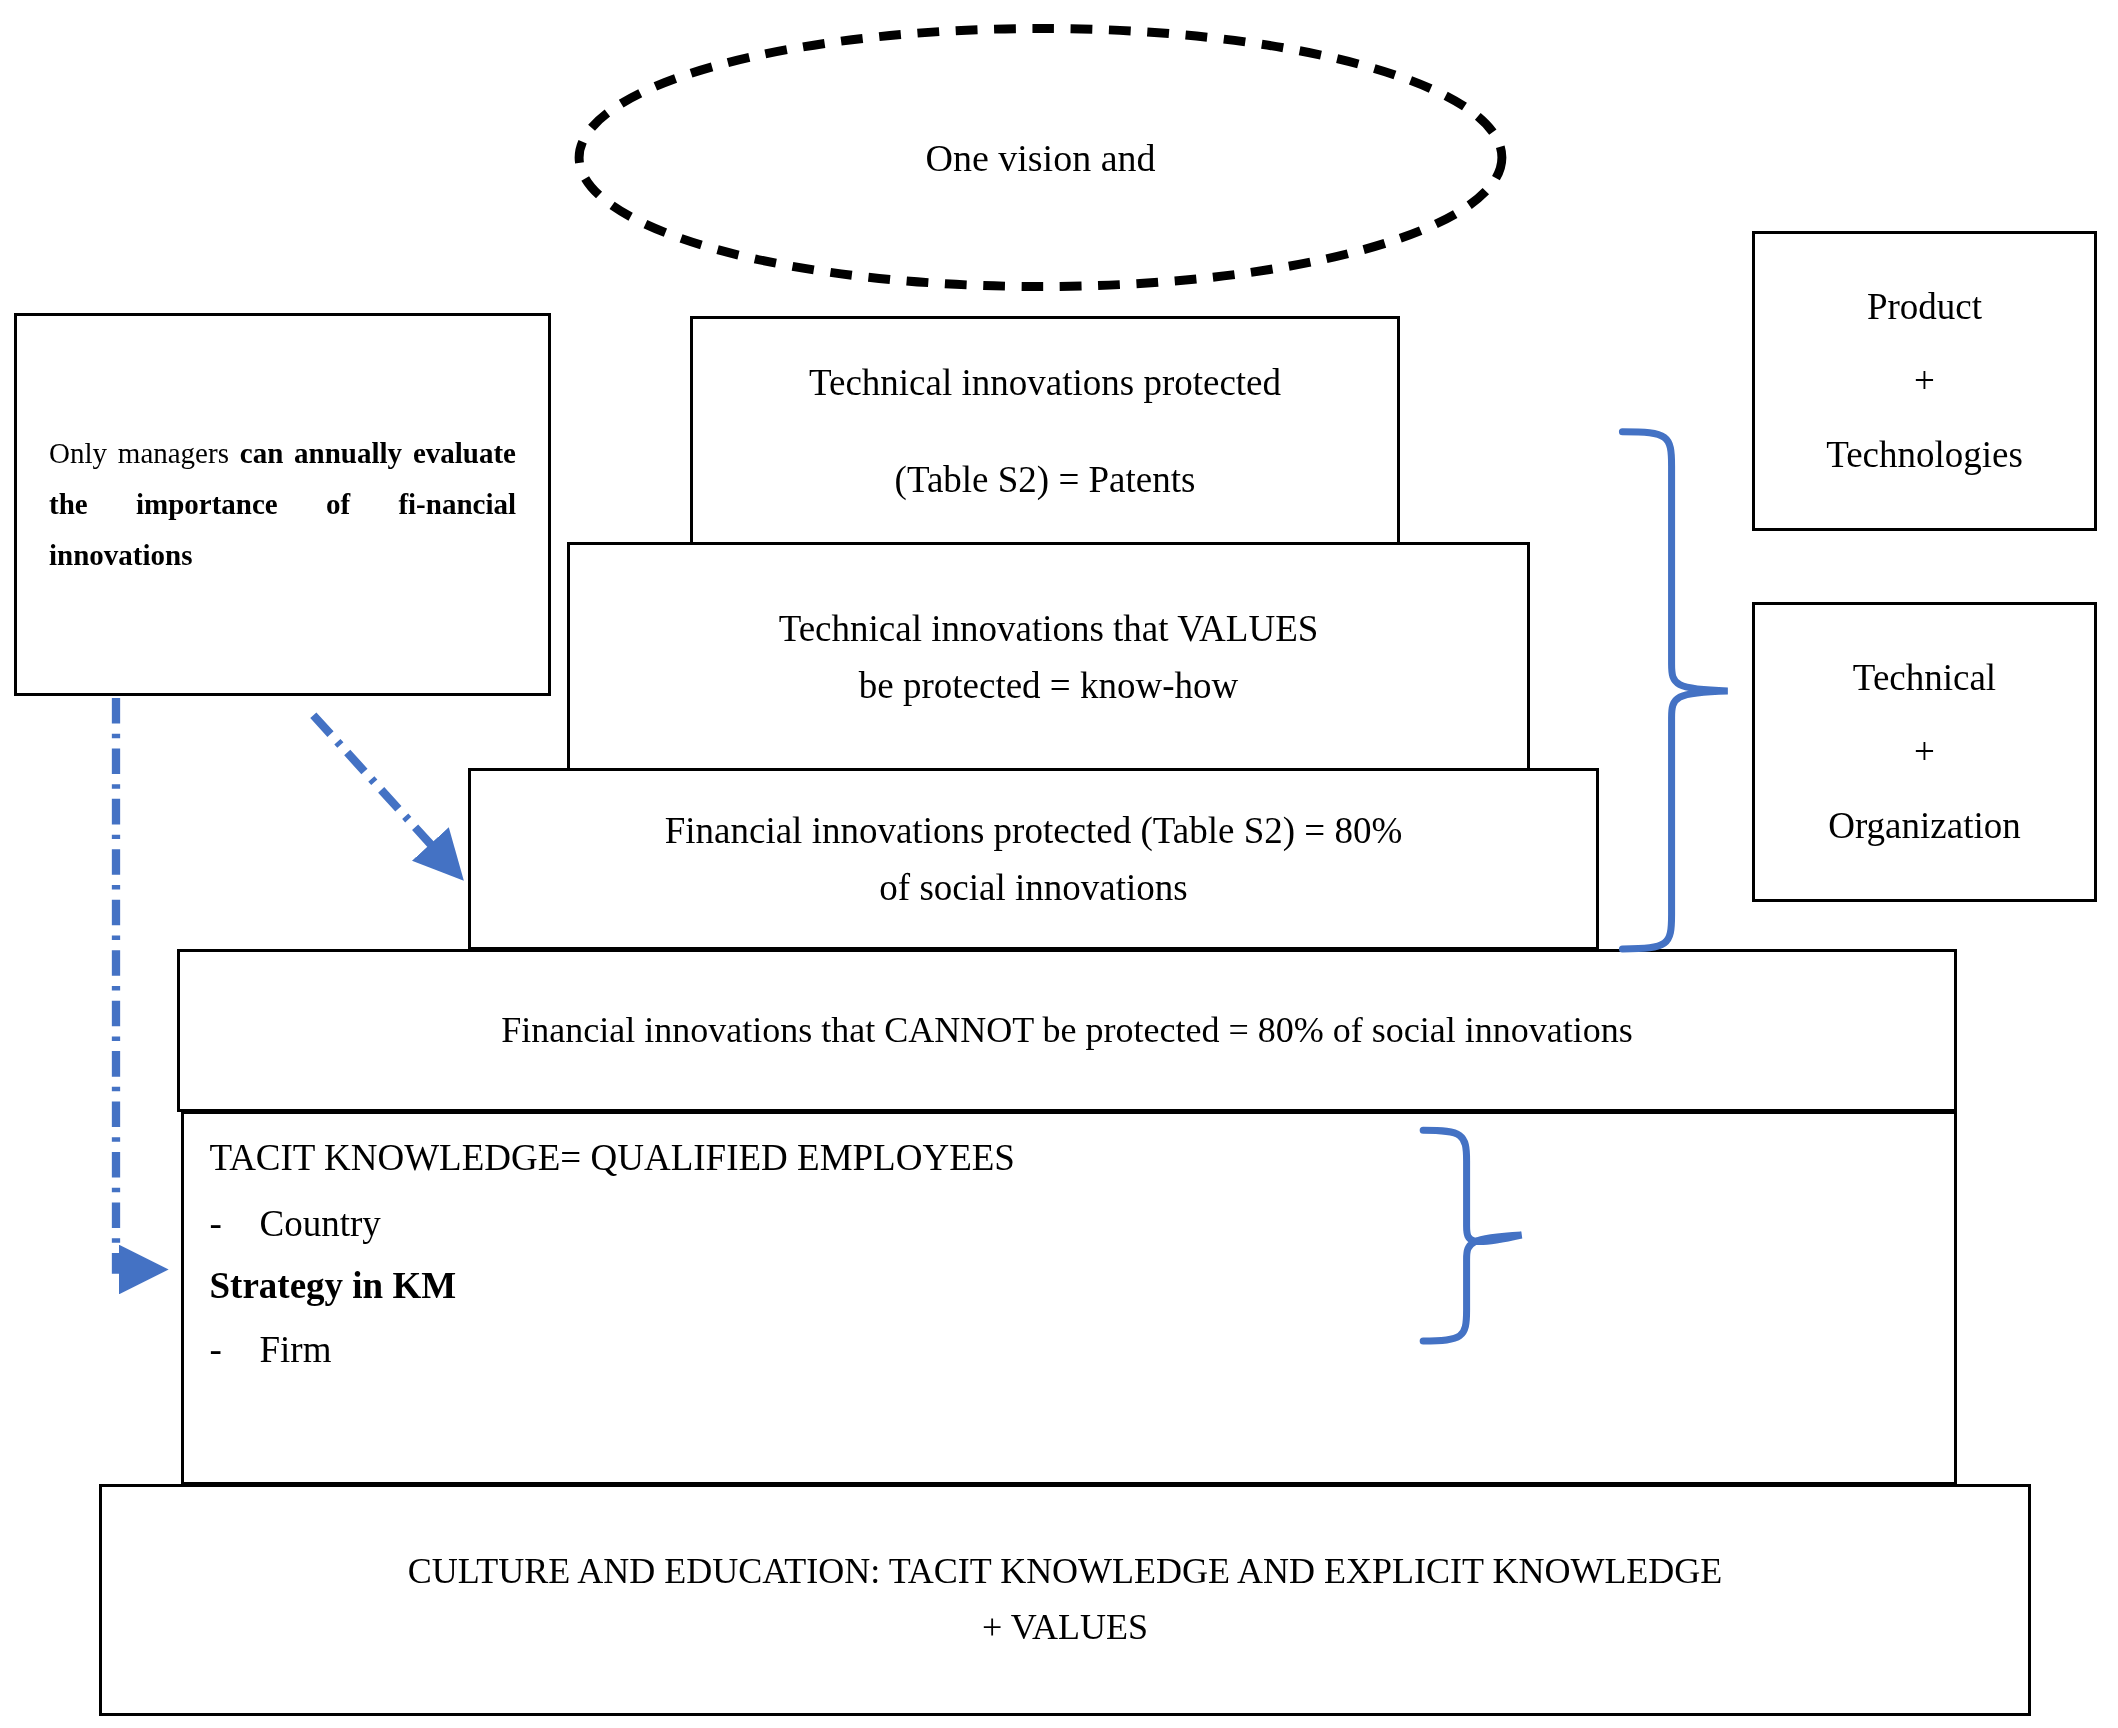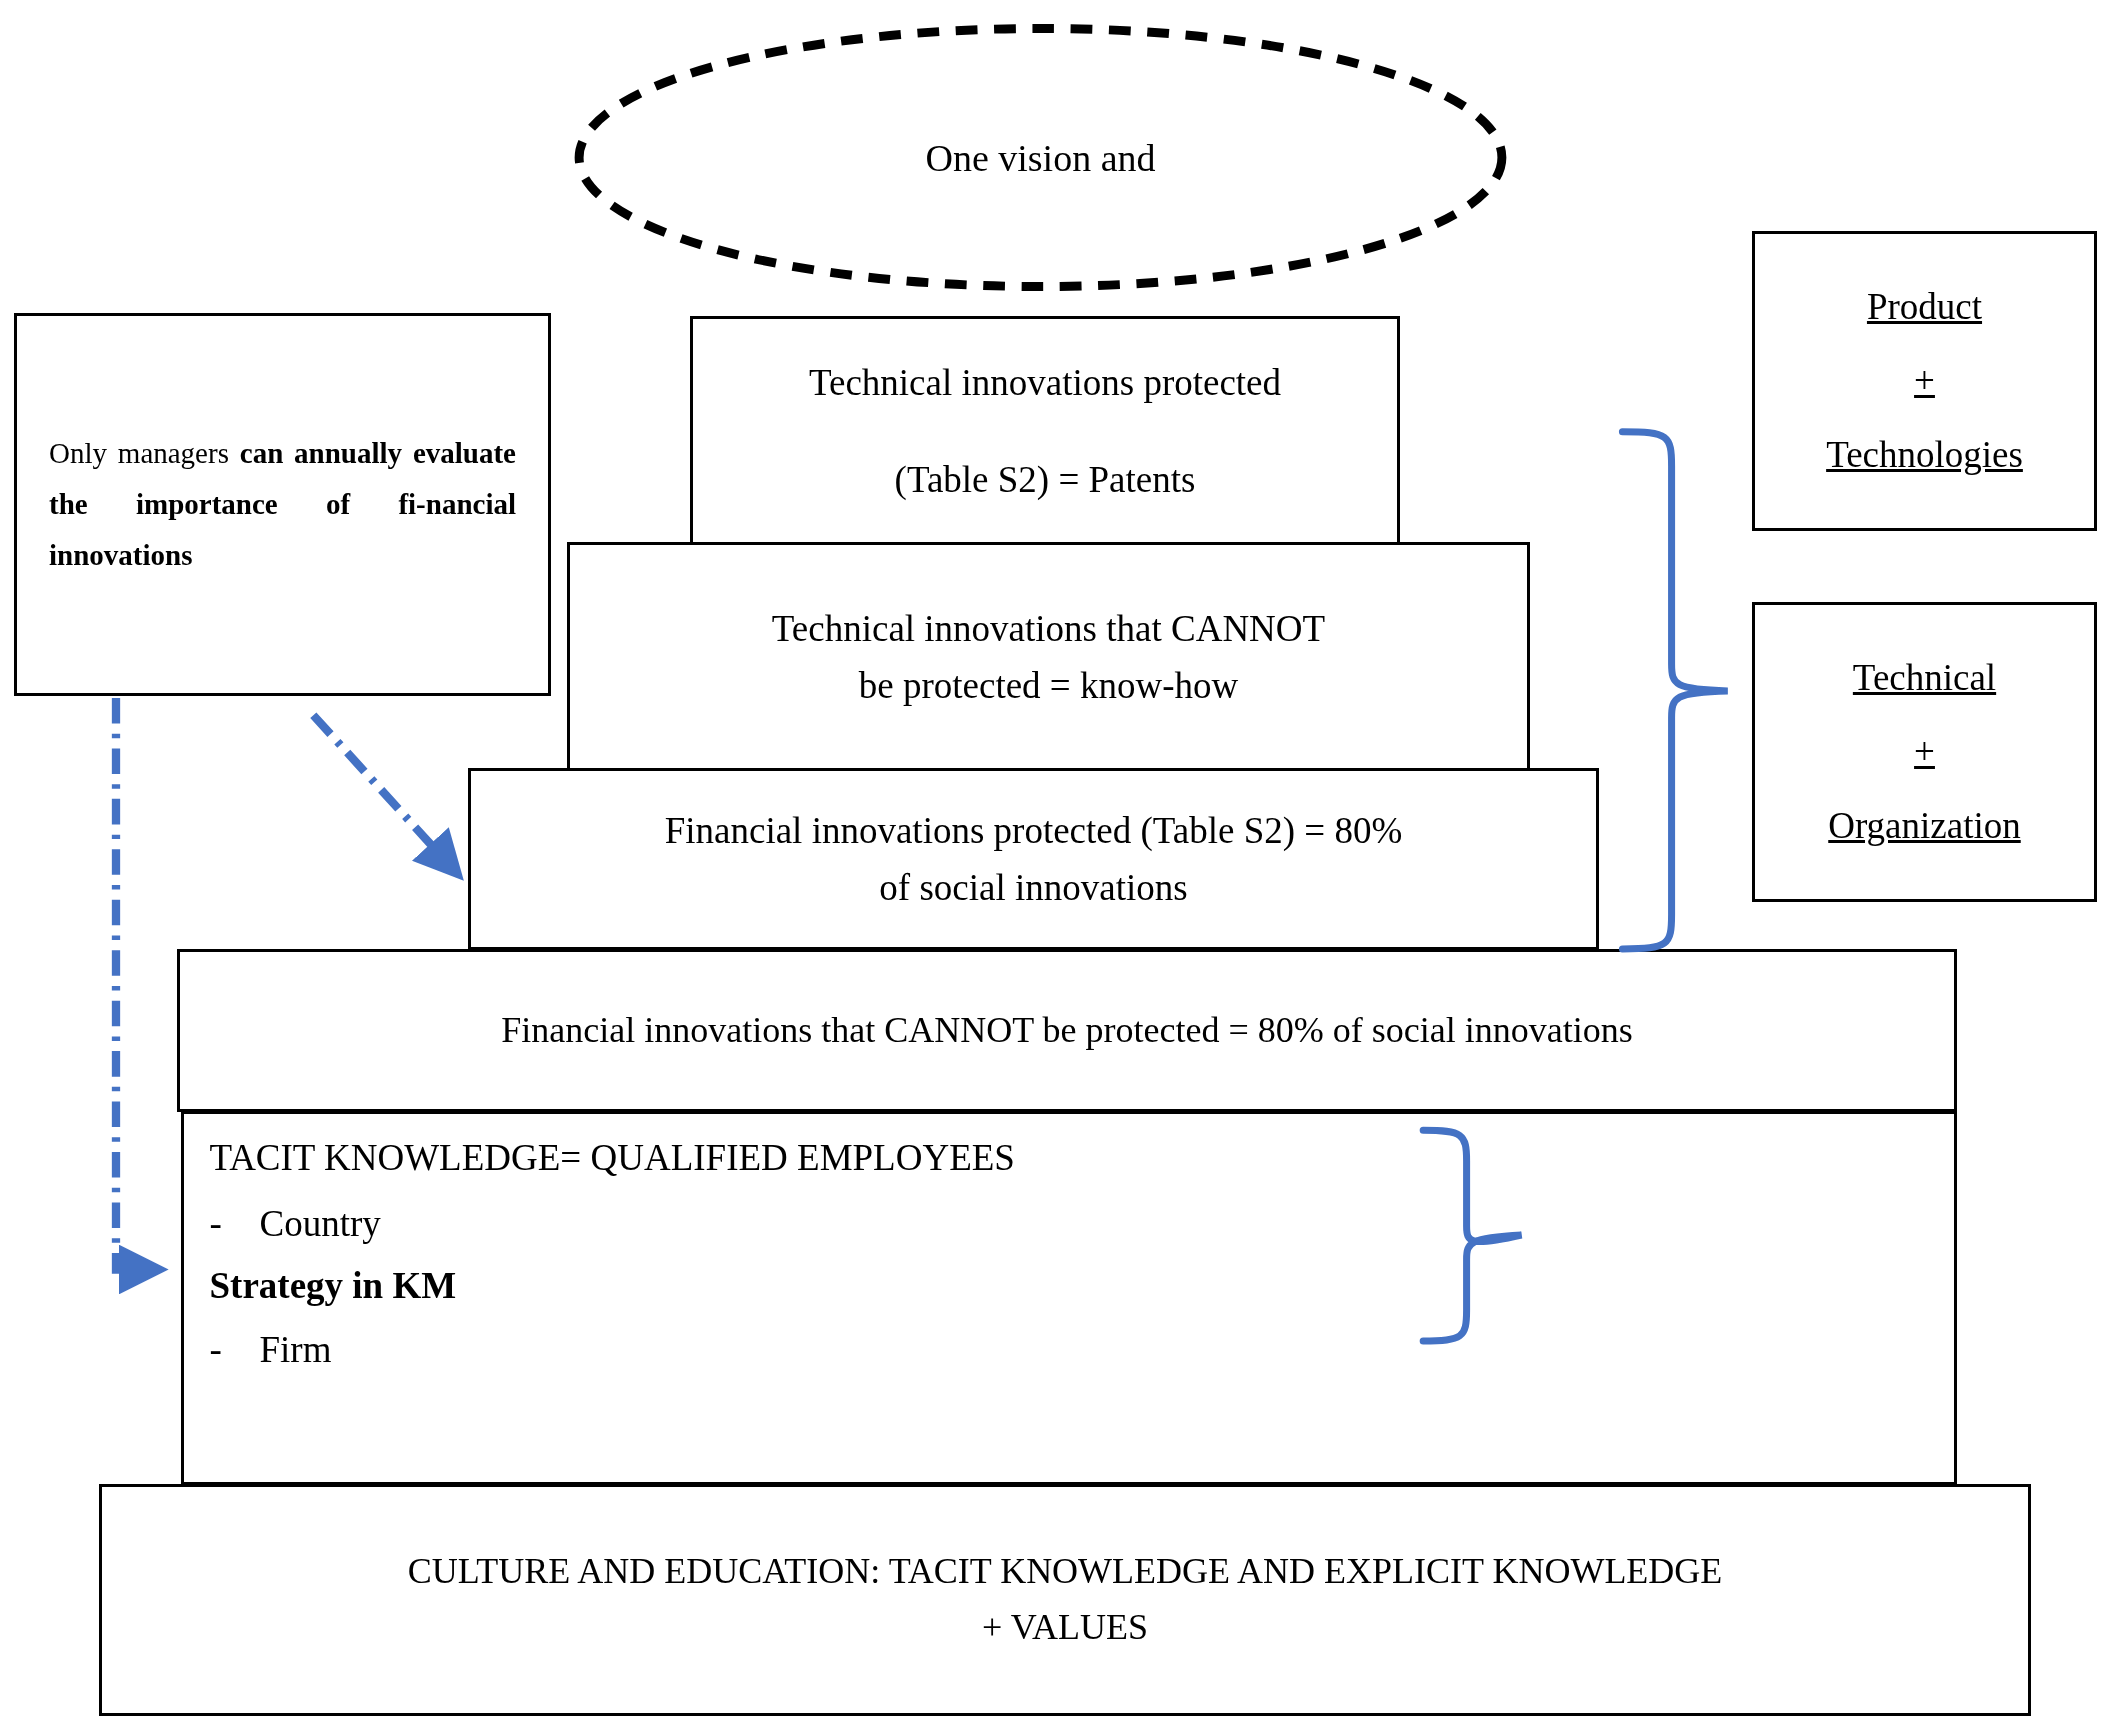--- a/index.html
+++ b/index.html
@@ -104,21 +104,21 @@
 
   
   #right-prod {
     left: 1752px; top: 231px; width: 345px; height: 300px;
     font-size: 37px;
   }
   #right-mark {
     left: 1752px; top: 602px; width: 345px; height: 300px;
     font-size: 37px;
   }
-  .rb-line { display: block; line-height: 2.0; text-decoration: underline; }
+  .rb-line { display: block; line-height: 2.0; }
 
   
   #overlay {
     position: absolute;
     left: 0; top: 0;
     width: 2119px; height: 1728px;
     pointer-events: none;
   }
 </style>
 </head>
@@ -138,21 +138,21 @@
   <div class="box" id="left-note">
     <div class="para"><span>Only managers </span><b>can annually evaluate the importance of fi-nancial innovations</b></div>
   </div>
 
   <div class="box" id="tier1">
     <span class="line2">Technical innovations protected</span>
     <span class="line2">(Table S2)    = Patents</span>
   </div>
 
   <div class="box" id="tier2">
-    <span class="line2">Technical innovations that CANNOT</span>
+    <span class="line2">Technical innovations that VALUES</span>
     <span class="line2">be    protected    = know-how</span>
   </div>
 
   <div class="box" id="tier3">
     <span class="line2">Financial innovations protected (Table S2) = 80%</span>
     <span class="line2">of social innovations</span>
   </div>
 
   <div class="box" id="tier4">
     <span class="line2">Financial innovations that CANNOT be protected = 80% of social innovations</span>

